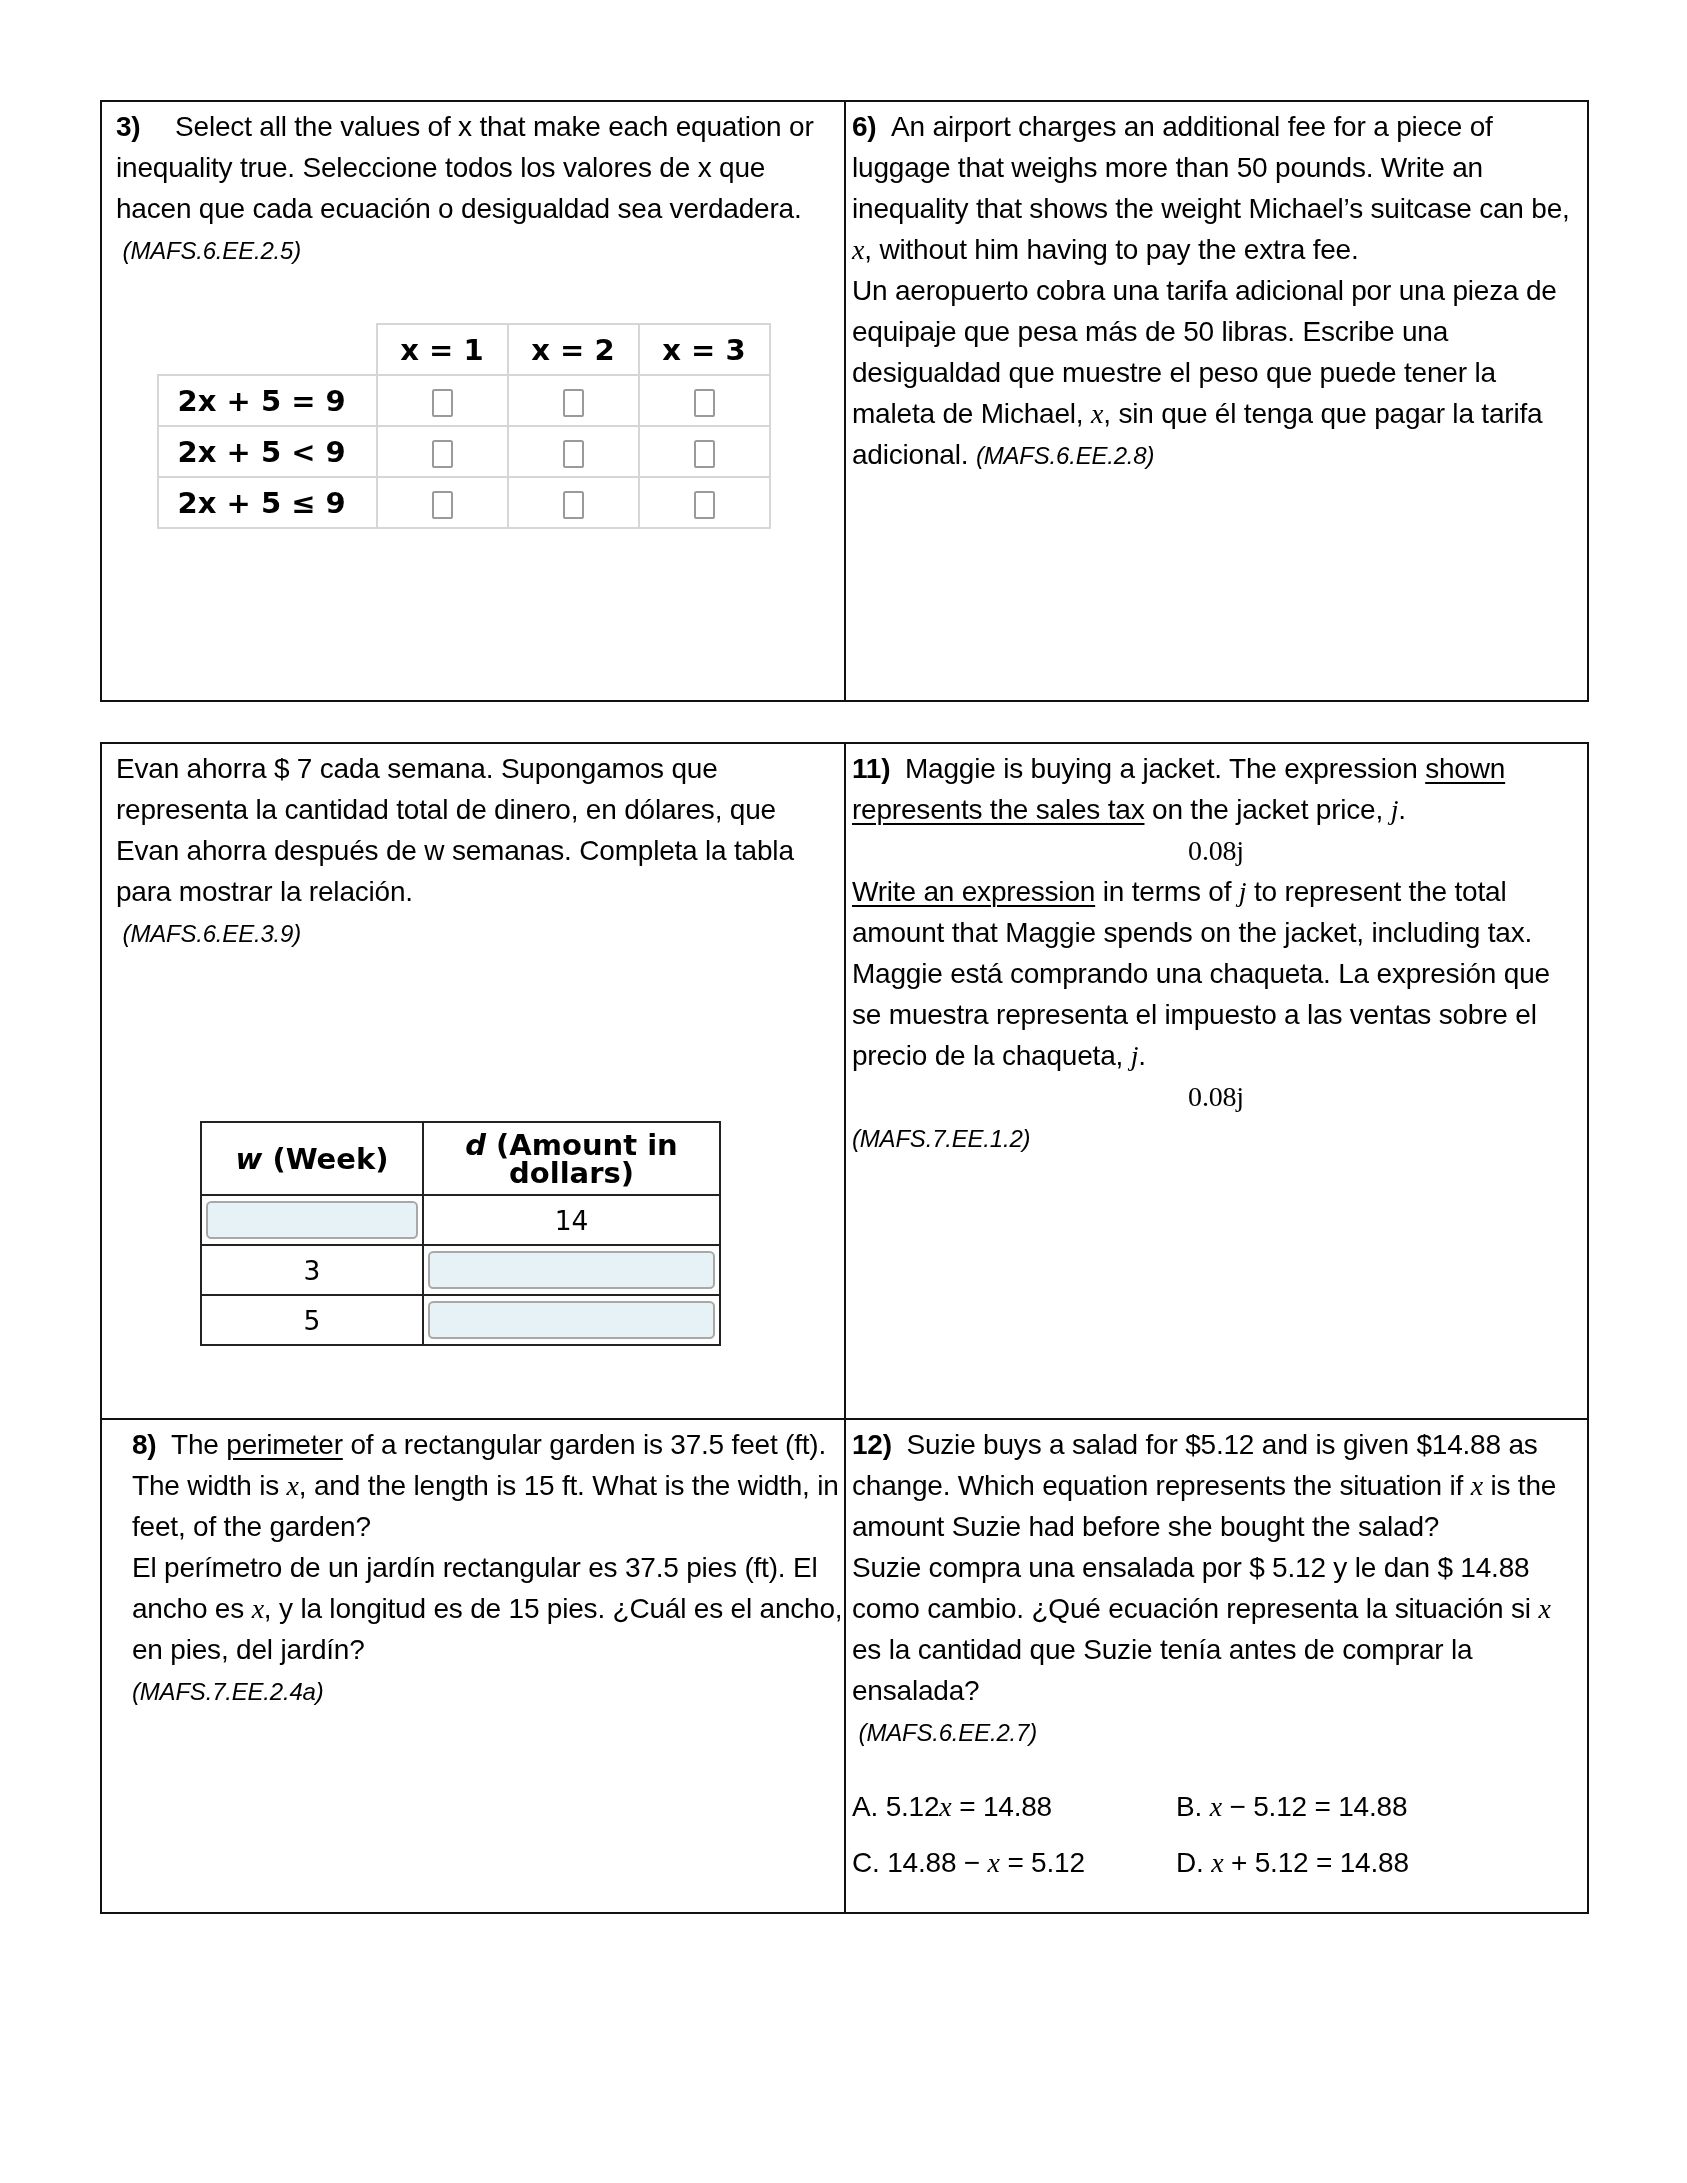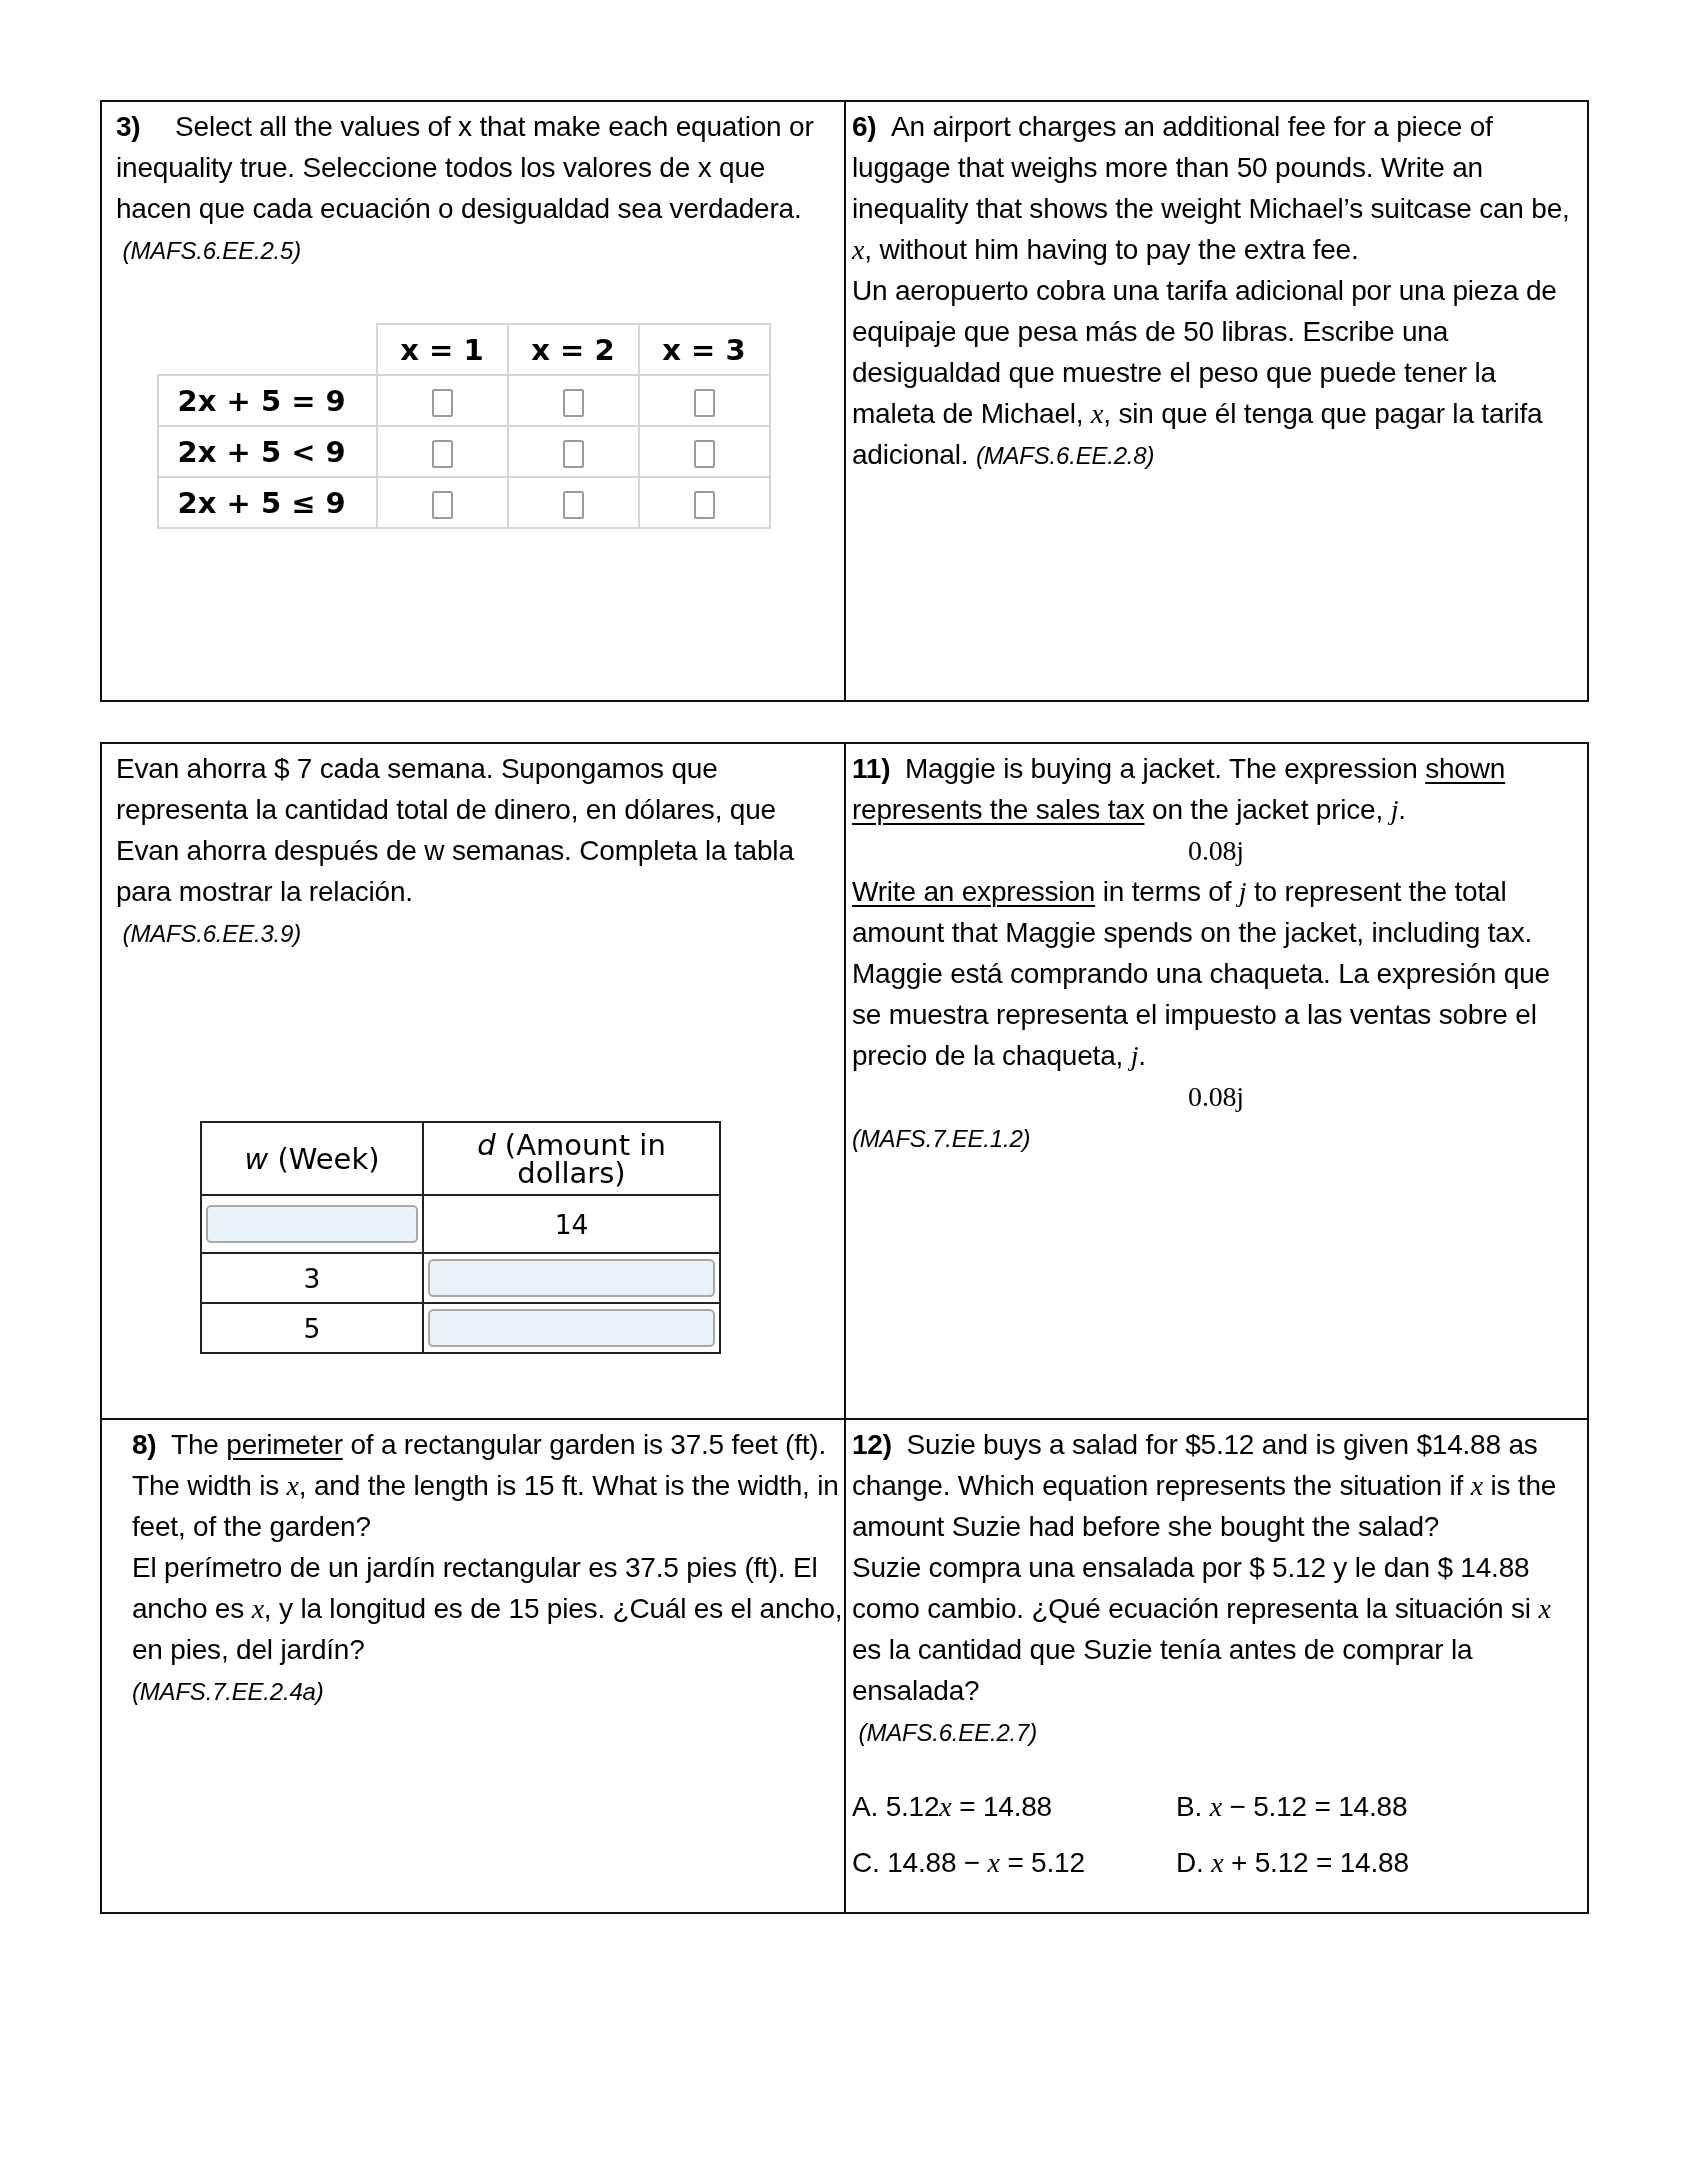--- a/index.html
+++ b/index.html
@@ -20,21 +20,21 @@
   .grid3 { position: absolute; border-collapse: collapse; font-family: "DejaVu Sans", sans-serif; font-weight: bold; font-size: 29px; }
   .grid3 td { border: 2px solid #d6d6d6; text-align: center; height: 49px; padding: 0; }
   .grid3 td.blank { border: none; }
   .grid3 td.lbl { text-align: left; padding-left: 18.5px; width: 198px; }
   .grid3 td.col { width: 129px; }
   .cb { display: inline-block; width: 17px; height: 24px; border: 2px solid #9a9a9a; border-radius: 2.6px; background: #fff; vertical-align: middle; cursor: pointer; }
 
   
   .grid7 { position: absolute; border-collapse: collapse; font-family: "DejaVu Sans", sans-serif; }
   .grid7 td { border: 2.6px solid #222; text-align: center; padding: 0; font-size: 26.5px; }
-  .grid7 th { border: 2.6px solid #222; font-weight: normal; font-size: 29px; line-height: 28px; padding: 0; }
+  .grid7 th { border: 2.6px solid #222; font-weight: bold; font-size: 29px; line-height: 28px; padding: 0; }
   .inp { display: block; box-sizing: border-box; margin: 0 4px; height: 38px; background: #e6f2f6; border: 2px solid #a8a8a8; border-radius: 5.3px; width: calc(100% - 8px); }
 
   .choices { display: grid; grid-template-columns: 324px 265px; row-gap: 15px; }
 </style>
 </head>
 <body>
 
 <div class="box" style="left:100px; top:100px; width:1489px; height:602px;"></div>
 <div class="vline" style="left:844px; top:100px; height:602px;"></div>
 
@@ -85,21 +85,21 @@
   <p><span>Evan ahorra $ 7 cada semana. Supongamos que representa la cantidad total de dinero, en dólares, que Evan ahorra después de w semanas. Completa la tabla para mostrar la relación.</span></p>
   <p style="padding-left:6.6px"><span class="std">(MAFS.6.EE.3.9)</span></p>
 </div>
 
 <table class="grid7" style="left:200px; top:1121px; width:521px;">
   <tbody>
       <tr style="height:73px;">
     <th style="width:220px;"><i>w</i><span> (Week)</span></th>
     <th><i>d</i><span> (Amount in dollars)</span></th>
   </tr>
-  <tr style="height:58px;border-radius:15px;">
+  <tr style="height:50px;border-radius:15px;">
     <td>
           <span class="inp"></span>
         </td>
     <td>14</td>
   </tr>
   <tr style="height:50px;">
     <td>3</td>
     <td>
           <span class="inp"></span>
         </td>

